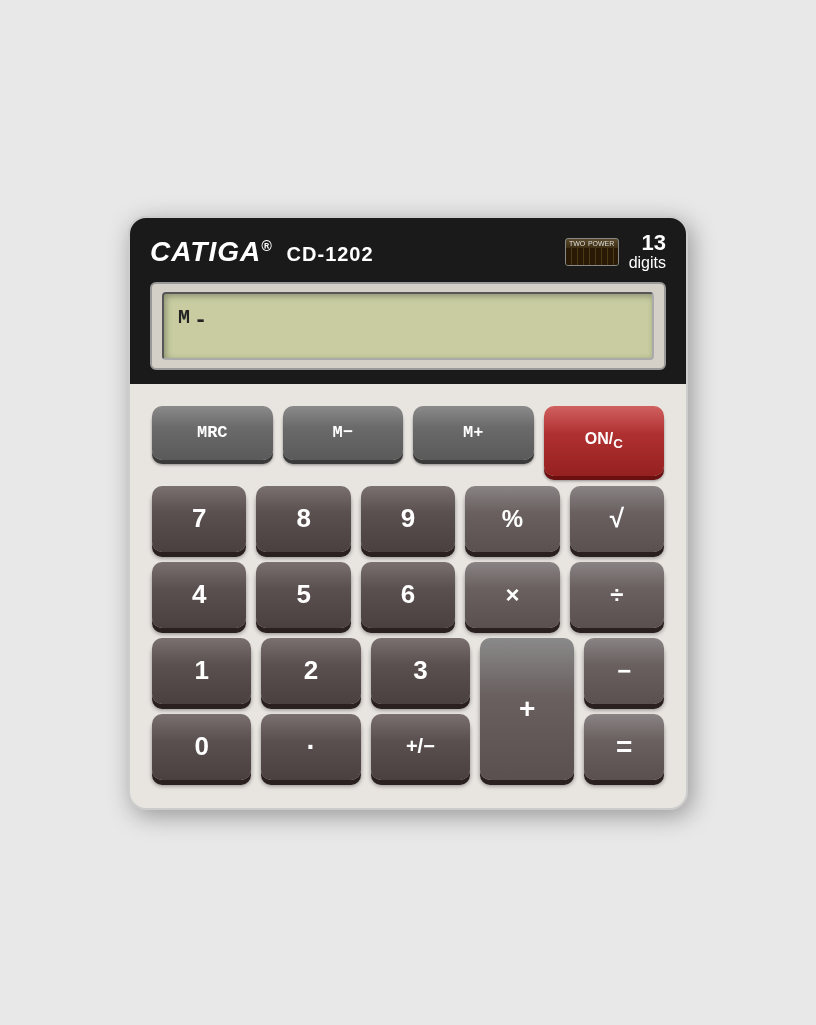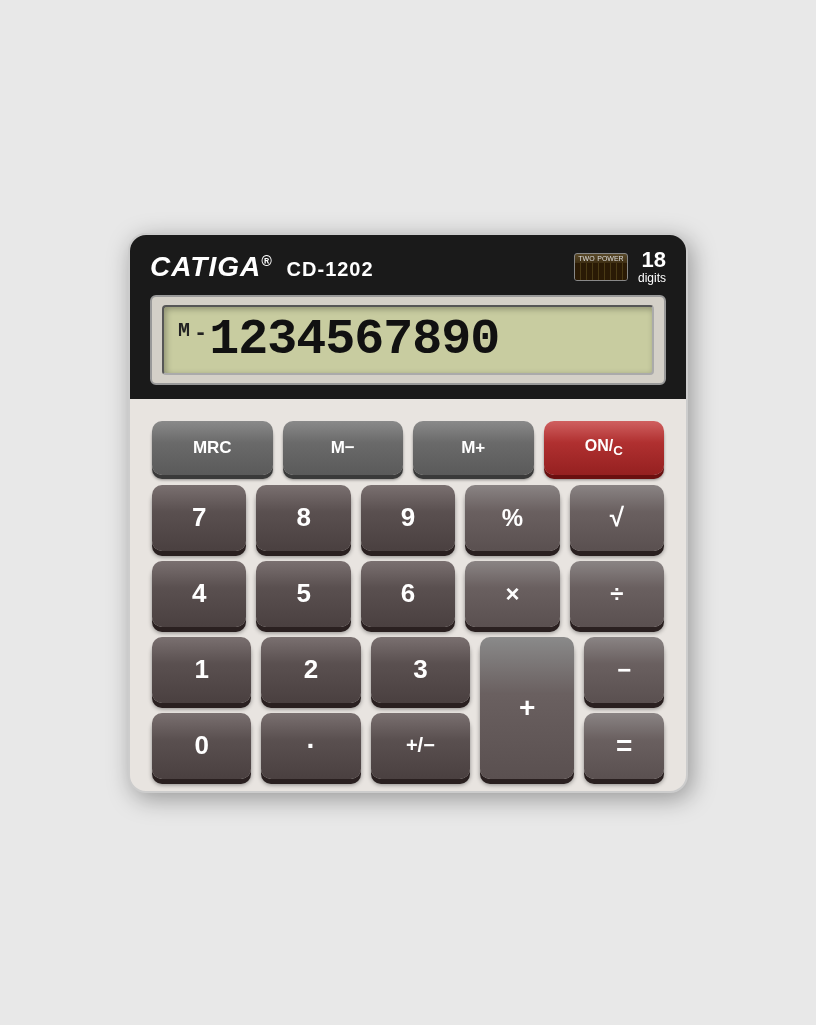--- a/index.html
+++ b/index.html
@@ -9,21 +9,21 @@
       background: #e8e8e8;
       display: flex;
       align-items: center;
       justify-content: center;
       font-family: Arial, sans-serif;
     }
     .calculator {
       width: 560px;
       background: #e8e4e0;
       border-radius: 18px;
-      padding: 0 0 12px 0;
+      padding: 0 0 28px 0;
       box-shadow: 4px 6px 24px rgba(0,0,0,0.35), inset 0 1px 0 rgba(255,255,255,0.5);
       border: 2px solid #ccc;
     }
     
     .top-panel {
       background: #1a1a1a;
       border-radius: 16px 16px 0 0;
       padding: 14px 20px 14px 20px;
     }
     .top-bar {
@@ -82,21 +82,21 @@
     .digits-label {
       color: white;
       text-align: right;
     }
     .digits-num {
       font-size: 22px;
       font-weight: 900;
       line-height: 1;
     }
     .digits-text {
-      font-size: 12px;
+      font-size: 16px;
     }
     
     .display-wrapper {
       background: #d4d0c8;
       border-radius: 6px;
       padding: 8px 10px;
       border: 2px solid #999;
     }
     .display-screen {
       background: #c8cca0;
@@ -153,24 +153,25 @@
       border-radius: 10px;
       border: none;
       color: white;
       font-size: 17px;
       font-weight: 700;
       cursor: pointer;
       box-shadow: 0 4px 0 #3a3a3a, 0 5px 3px rgba(0,0,0,0.4);
       position: relative;
       top: 0;
       transition: top 0.1s, box-shadow 0.1s;
+      font-family: Liberation Mono, monospace;
     }
     .btn-on {
       flex: 1;
-      height: 54px;
+      height: 70px;
       background: linear-gradient(180deg, #d06060 0%, #b03030 40%, #952020 100%);
       border-radius: 10px;
       border: none;
       color: white;
       font-size: 16px;
       font-weight: 700;
       cursor: pointer;
       box-shadow: 0 4px 0 #6a1010, 0 5px 3px rgba(0,0,0,0.4);
       position: relative;
       top: 0;
@@ -263,31 +264,30 @@
       </div>
       <div class="top-right">
         <div class="solar-panel">
           <div class="solar-top">
             <span>TWO</span>
               <span>POWER</span>
           </div>
           <div class="solar-cells"></div>
         </div>
         <div class="digits-label">
-          <div class="digits-num">18</div>
+          <div class="digits-num">13</div>
           <div class="digits-text">digits</div>
         </div>
       </div>
     </div>
 
     <div class="display-wrapper">
       <div class="display-screen">
         <span class="display-m">M</span>
         <span class="display-minus">-</span>
-        <span class="display-number">1234567890</span>
       </div>
     </div>
   </div>
 
   <div class="button-area">
 
     <div class="button-row">
       <button class="btn-mem">MRC</button>
       <button class="btn-mem">M−</button>
       <button class="btn-mem">M+</button>

